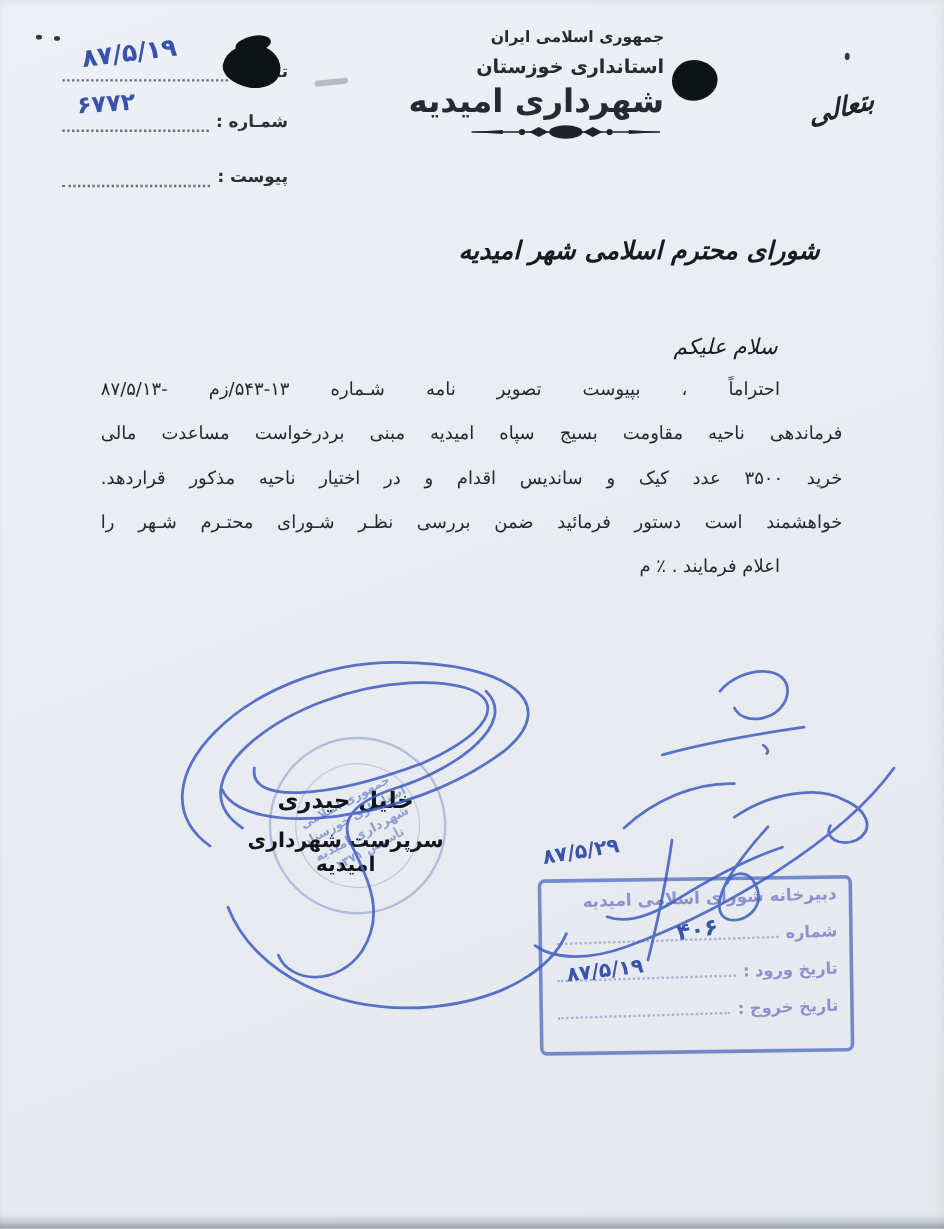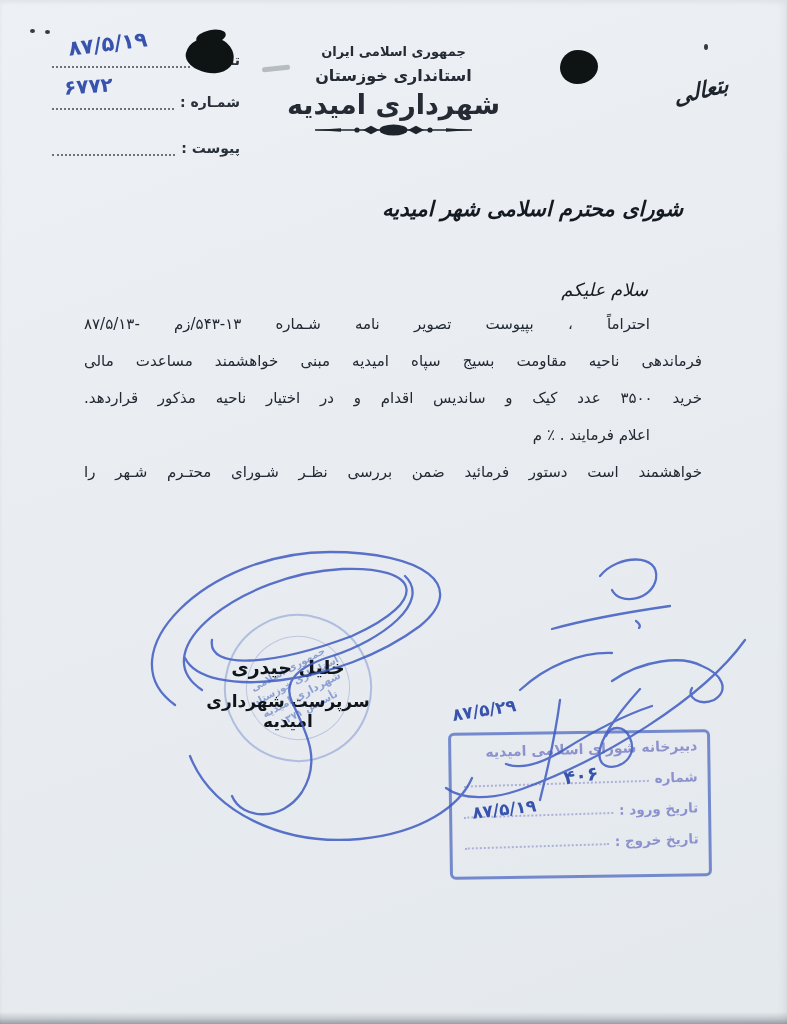--- a/index.html
+++ b/index.html
@@ -9,21 +9,21 @@
     background:linear-gradient(160deg,#edf0f4 0%,#e8ecf0 55%,#e4e9ed 100%);
     font-family:"DejaVu Sans", sans-serif;
     overflow:hidden;
     box-shadow: inset -4px 0 8px rgba(40,50,60,.05), inset 0 2px 4px rgba(40,50,60,.04);
   }
   .edge-bottom { position:absolute; left:0; right:0; bottom:0; height:12px;
     background:linear-gradient(180deg, rgba(0,0,0,0) 0%, rgba(110,118,126,.28) 55%, rgba(80,88,96,.5) 100%); }
 
   
   .hdr-center { position:absolute; top:24px; left:50%; transform:translateX(-50%);
-    width:320px; text-align:center; color:#242b34; direction:rtl;margin-top:20px; }
+    width:320px; color:#242b34; direction:rtl; }
   .hdr-line1 { font-size:13px; font-weight:bold; letter-spacing:1px; }
   .hdr-line2 { font-size:16px; font-weight:bold; margin-top:7px; }
   .hdr-line3 { font-size:16px; font-weight:bold; margin-top:7px; }
   .hdr-line4 { font-size:27px; font-weight:bold; margin-top:4px; }
   .ornament  { margin-top:2px; }
 
   .meta { position:absolute; top:30px; left:48px; width:192px; direction:rtl; color:#2a313a; }
   .meta-row { position:absolute; display:flex; align-items:flex-end; width:190px; direction:rtl; }
   .meta-label { font-size:14px; font-weight:bold; white-space:nowrap; }
   .meta-dots { flex:1; border-bottom:2px dotted #6a727b; margin-left:2px; margin-right:6px; height:14px; }
@@ -135,24 +135,24 @@
   <div class="speck" style="left:30px;top:29px;width:5px;height:4px;"></div>
   <div class="speck" style="left:45px;top:30px;width:5px;height:4px;"></div>
   <div class="speck" style="left:704px;top:44px;width:4px;height:6px;"></div>
   <div class="dash-mark"></div>
 
   <div class="addressee">شورای محترم اسلامی شهر امیدیه</div>
   <div class="salutation">سلام علیکم</div>
 
   <div class="body-text">
     <div class="body-line fill indent">احتراماً ، بپیوست تصویر نامه شـماره ۱۳-۵۴۳/زم -۸۷/۵/۱۳</div>
-    <div class="body-line fill">فرماندهی ناحیه مقاومت بسیج سپاه امیدیه مبنی خواهشمند مساعدت مالی</div>
+    <div class="body-line fill">فرماندهی ناحیه مقاومت بسیج سپاه امیدیه مبنی بردرخواست مساعدت مالی</div>
     <div class="body-line fill">خرید ۳۵۰۰ عدد کیک و ساندیس اقدام و در اختیار ناحیه مذکور قراردهد.</div>
+    <div class="body-line fill">خواهشمند است دستور فرمائید ضمن بررسی نظـر شـورای محتـرم شـهر را</div>
     <div class="body-line last-line">اعلام فرمایند . ٪ م</div>
-    <div class="body-line fill">خواهشمند است دستور فرمائید ضمن بررسی نظـر شـورای محتـرم شـهر را</div>
   </div>
 
   <div class="sig-block">
     <div class="sig-name">خلیل حیدری</div>
     <div class="sig-title">سرپرست شهرداری امیدیه</div>
   </div>
 
   <div class="round-stamp">
     <div class="ring-outer"></div>
     <div class="ring-inner"></div>

